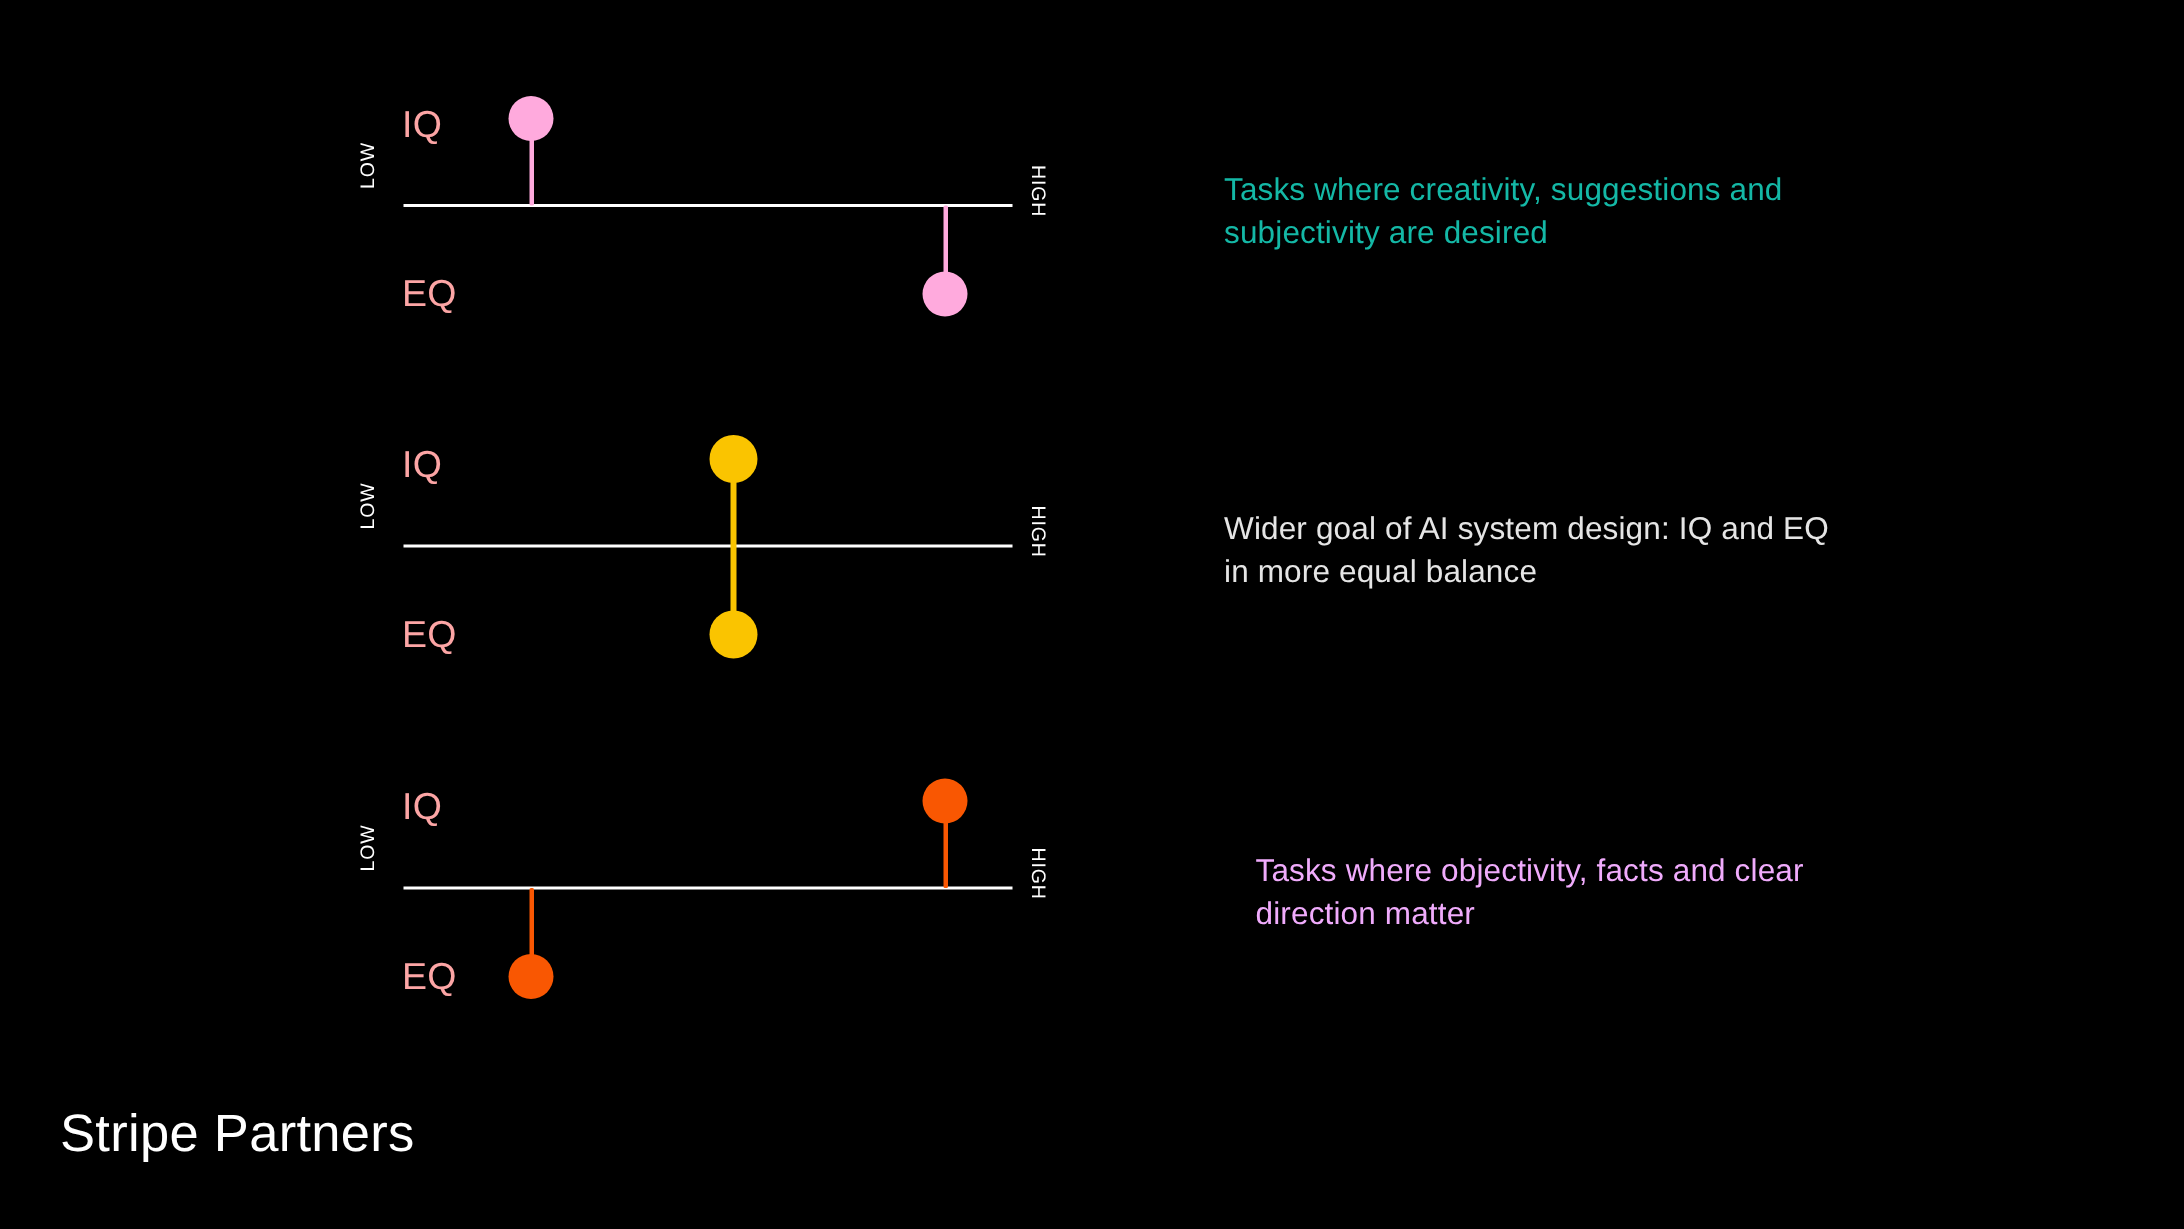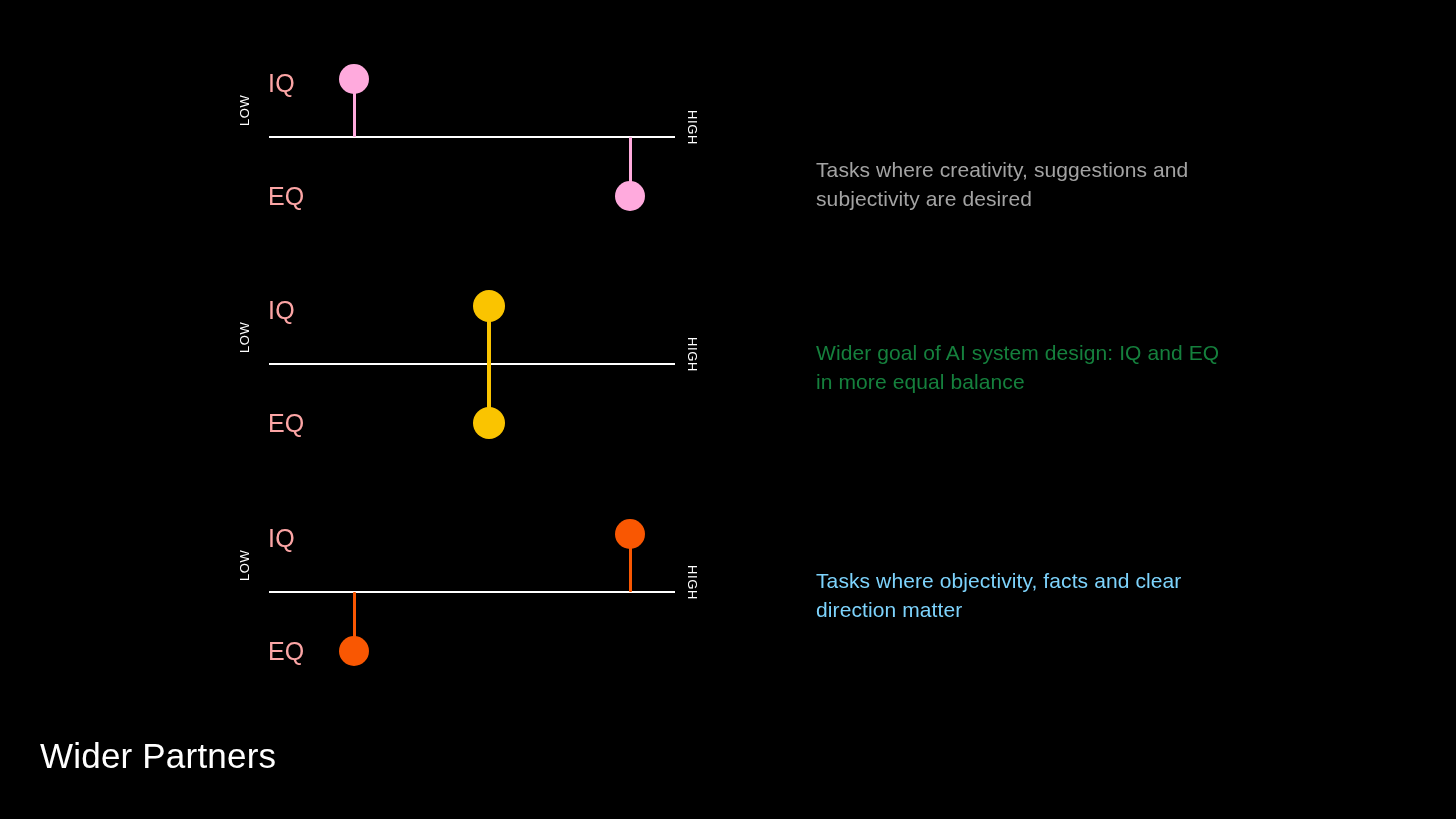--- a/index.html
+++ b/index.html
@@ -156,21 +156,21 @@
         <div class="dot" style="background:#FFAADD;"></div>
       </div>
 
       <div class="marker down" style="left:390px;">
         <div class="stem" style="background:#FFAADD;"></div>
         <div class="dot" style="background:#FFAADD;"></div>
       </div>
 
     </div>
 
-    <div class="caption cap-1" style="color:#a3a3a3;margin-top:43px;">Tasks where creativity, suggestions and subjectivity are desired</div>
+    <div class="caption cap-1" style="color:#14b8a6;">Tasks where creativity, suggestions and subjectivity are desired</div>
   </div>
 
   <div class="block block-2">
     <div class="axis-wrap">
 
       <div class="pole-label pole-iq">IQ</div>
       <div class="pole-label pole-eq">EQ</div>
 
       <div class="cap cap-low">LOW</div>
       <div class="cap cap-high">HIGH</div>
@@ -178,21 +178,21 @@
       <div class="axis-line"></div>
 
       <div class="marker span" style="left:249px;">
         <div class="stem" style="background:#FAC400;"></div>
         <div class="dot dot-top" style="background:#FAC400;"></div>
         <div class="dot dot-bot" style="background:#FAC400;"></div>
       </div>
 
     </div>
 
-    <div class="caption cap-2" style="color:#15803d;">Wider goal of AI system design: IQ and EQ in more equal balance</div>
+    <div class="caption cap-2" style="color:#e5e5e5;">Wider goal of AI system design: IQ and EQ in more equal balance</div>
   </div>
 
   <div class="block block-3">
     <div class="axis-wrap">
 
       <div class="pole-label pole-iq">IQ</div>
       <div class="pole-label pole-eq">EQ</div>
 
       <div class="cap cap-low">LOW</div>
       <div class="cap cap-high">HIGH</div>
@@ -204,18 +204,18 @@
         <div class="dot" style="background:#F95702;"></div>
       </div>
 
       <div class="marker down" style="left:114px;">
         <div class="stem" style="background:#F95702;"></div>
         <div class="dot" style="background:#F95702;"></div>
       </div>
 
     </div>
 
-    <div class="caption cap-3" style="color:#7dd3fc;">Tasks where objectivity, facts and clear direction matter</div>
+    <div class="caption cap-3" style="color:#f0abfc;margin-left:21px;">Tasks where objectivity, facts and clear direction matter</div>
   </div>
 
-  <div class="footer">Wider Partners</div>
+  <div class="footer">Stripe Partners</div>
 
 </div>
 
 </body></html>

